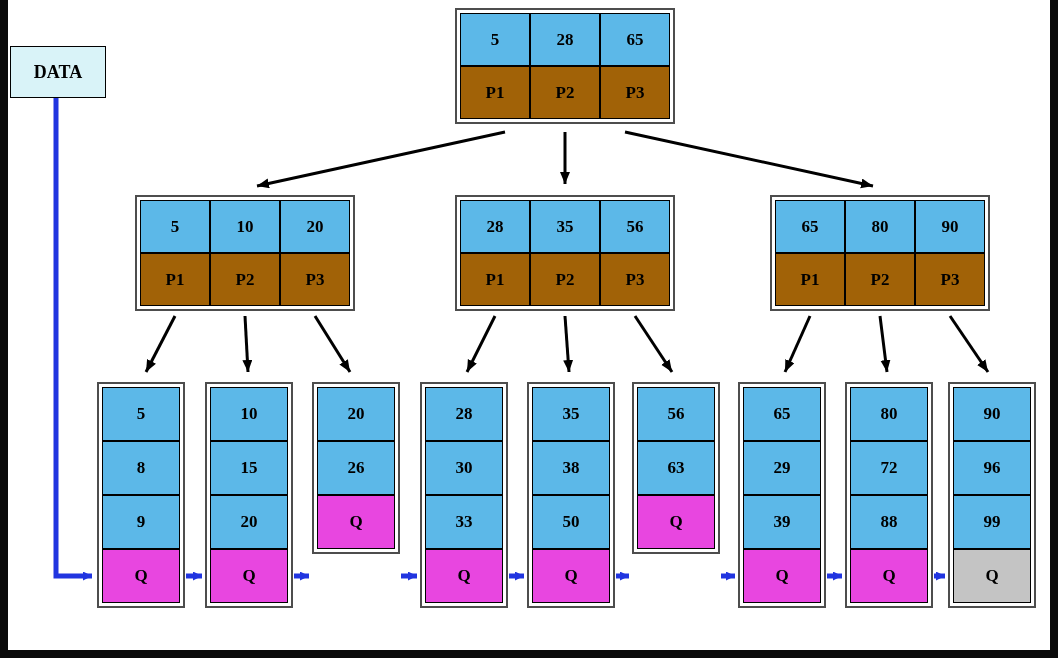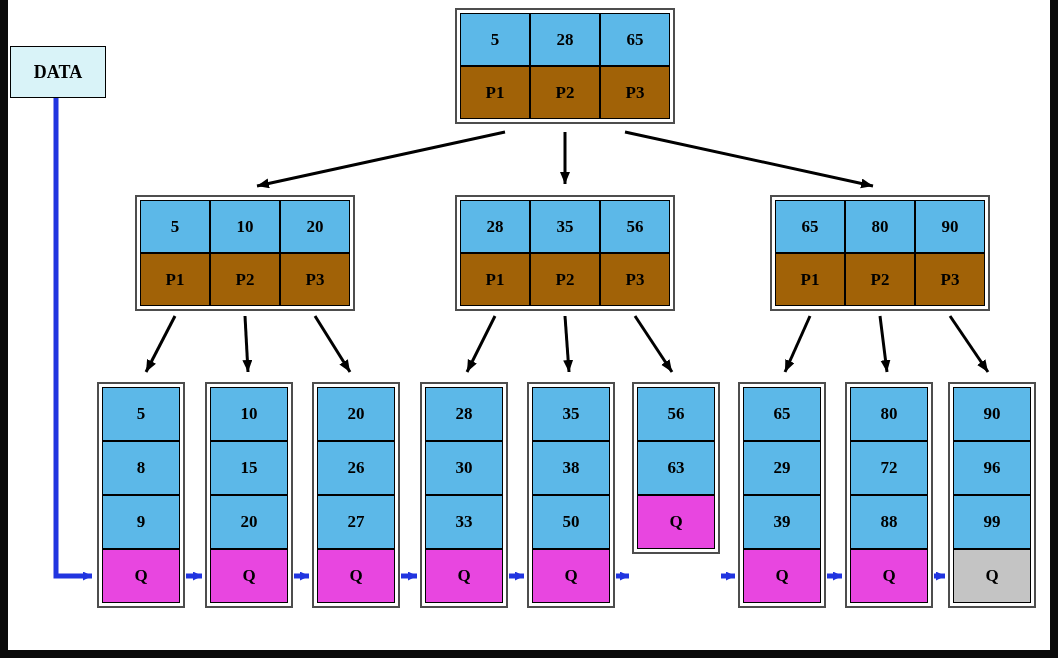--- a/index.html
+++ b/index.html
@@ -156,21 +156,20 @@
       <div class="cell val">15</div>
       <div class="cell val">20</div>
       <div class="cell queue">Q</div>
     </div>
   </div>
 
   <div class="leaf" style="left:312px;top:382px;">
     <div class="leaf-grid">
       <div class="cell val">20</div>
       <div class="cell val">26</div>
-      <div class="cell val">27</div>
       <div class="cell queue">Q</div>
     </div>
   </div>
 
   <div class="leaf" style="left:420px;top:382px;">
     <div class="leaf-grid">
       <div class="cell val">28</div>
       <div class="cell val">30</div>
       <div class="cell val">33</div>
       <div class="cell queue">Q</div>

